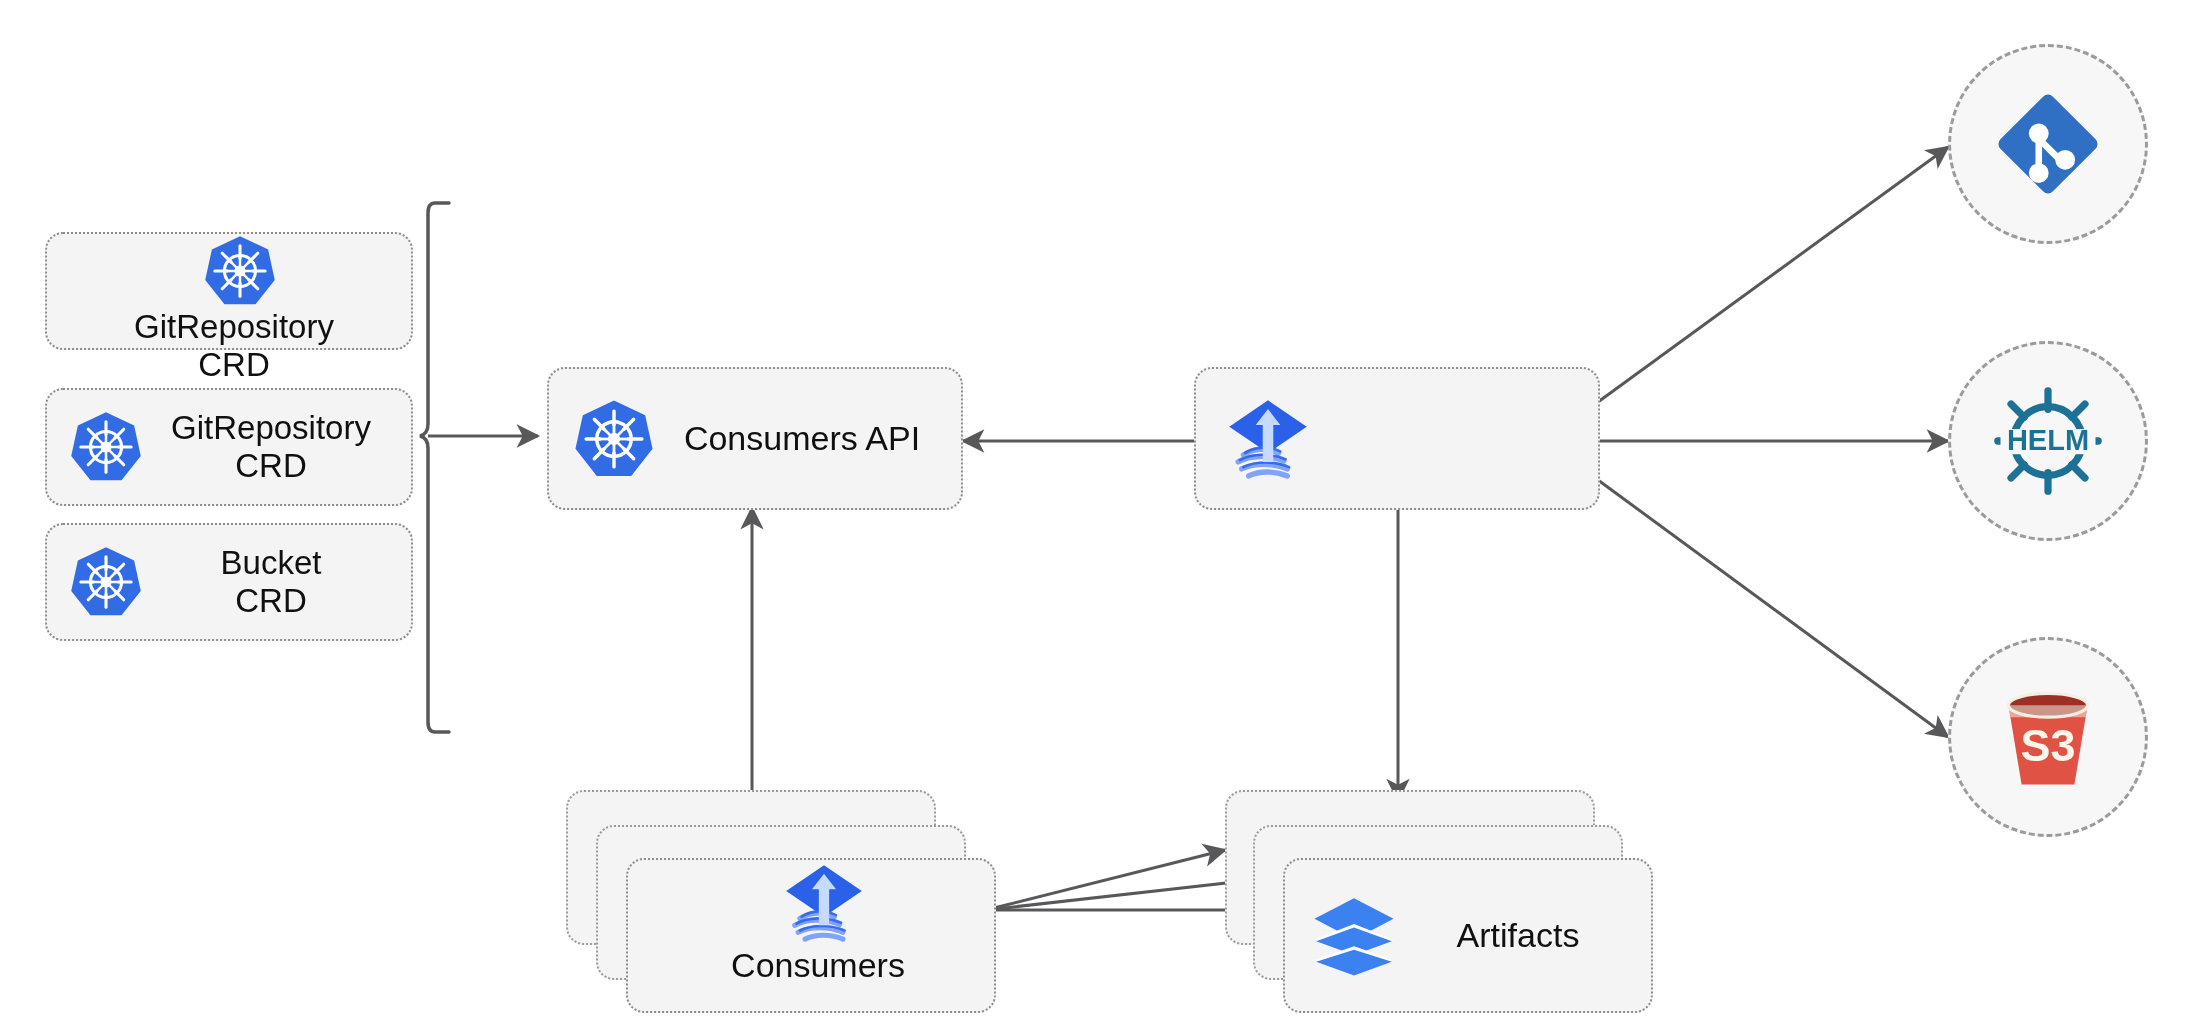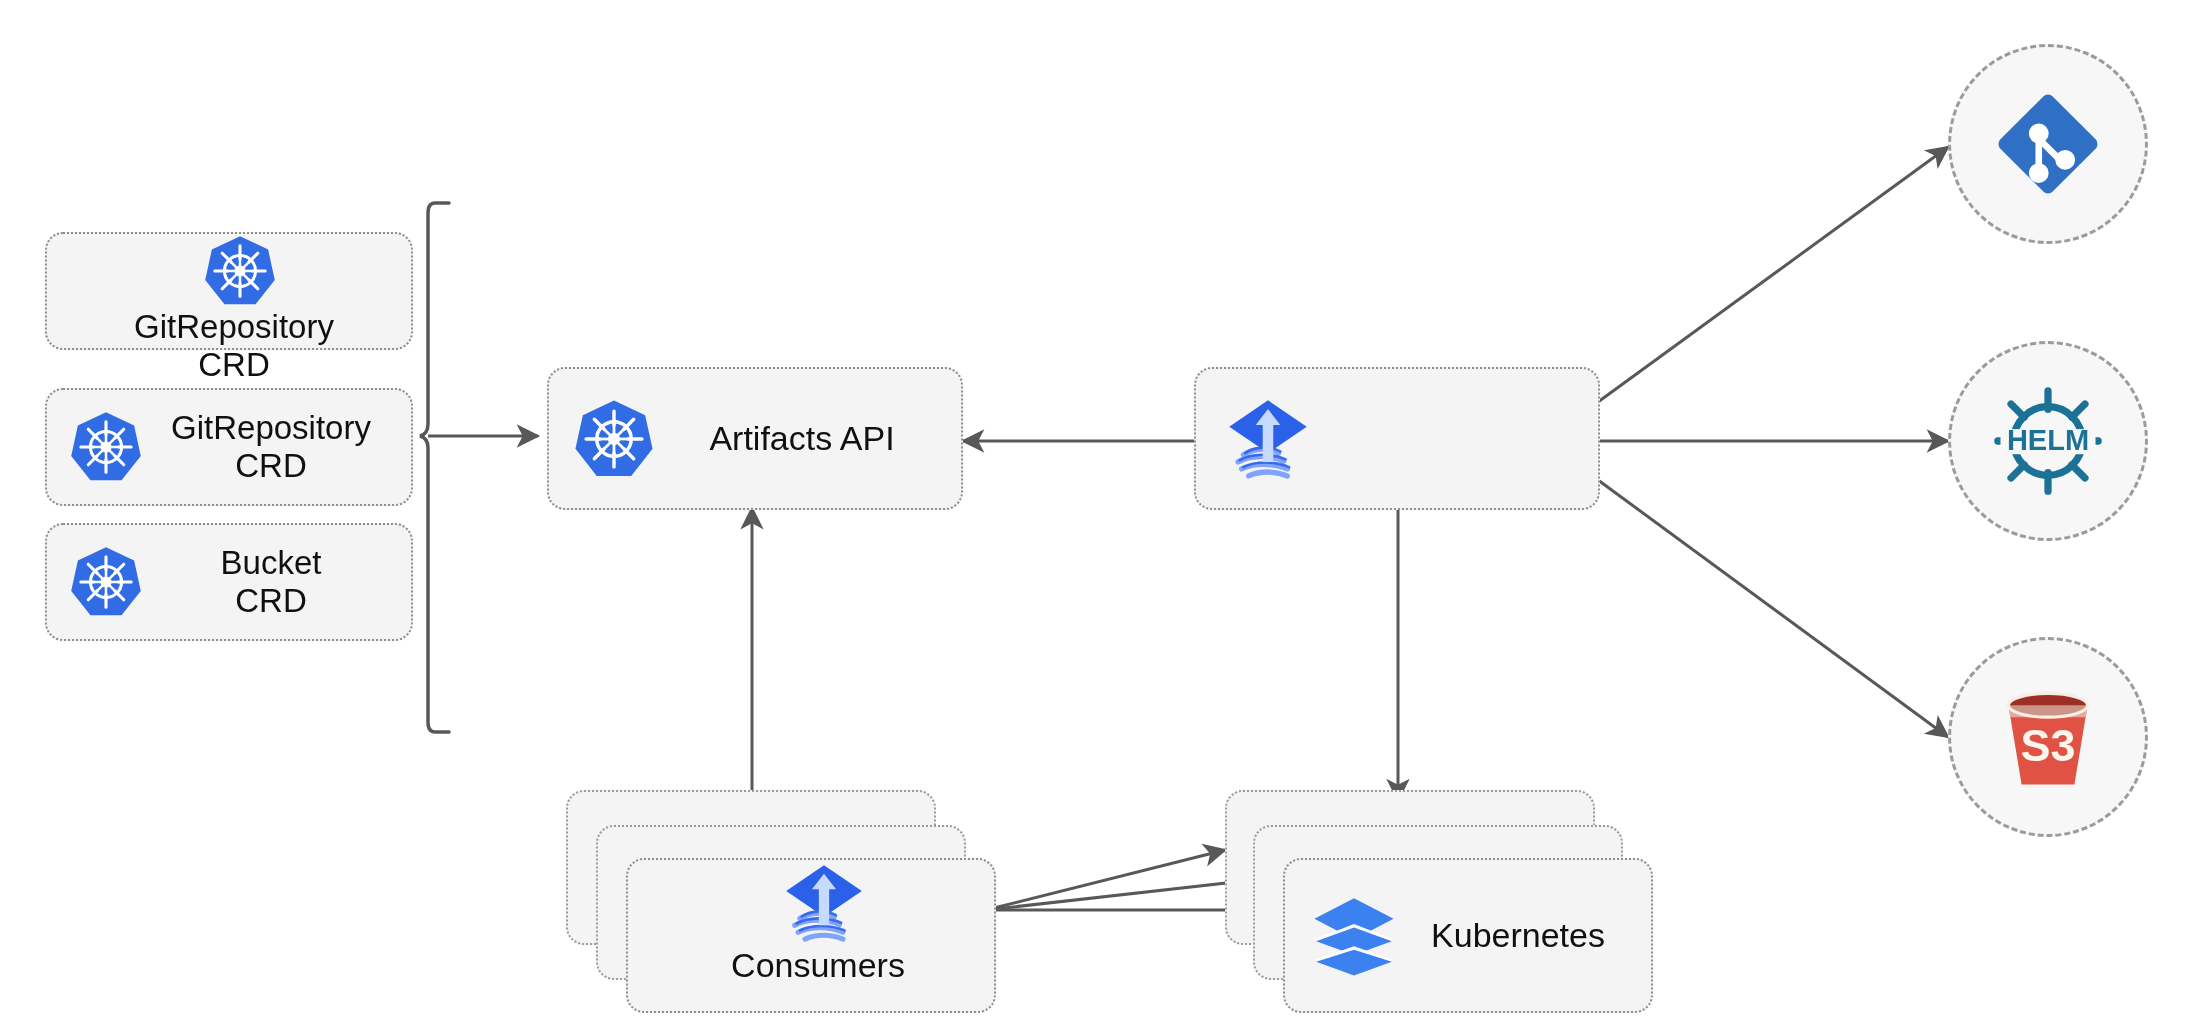--- a/index.html
+++ b/index.html
@@ -235,21 +235,21 @@
         <use href="#sym-kubernetes"></use>
       </svg>
     <div class="node-label">Bucket
 CRD</div>
   </div>
 
   <div class="node" style="left:547px; top:367px; width:416px; height:143px; padding-left:24px;">
     <svg class="node-icon" width="82" height="82">
         <use href="#sym-kubernetes"></use>
       </svg>
-    <div class="node-label">Artifacts API</div>
+    <div class="node-label">Consumers API</div>
   </div>
 
   <div class="node" style="left:1194px; top:367px; width:406px; height:143px; padding-left:28px;">
     <svg class="node-icon" width="88" height="88">
         <use href="#sym-flux"></use>
       </svg>
   </div>
 
   <div class="node ghost" style="left:566px; top:790px; width:370px; height:155px;"></div>
   <div class="node ghost" style="left:596px; top:825px; width:370px; height:155px;"></div>
@@ -259,21 +259,21 @@
       </svg>
     <div class="node-label">Consumers</div>
   </div>
 
   <div class="node ghost" style="left:1225px; top:790px; width:370px; height:155px;"></div>
   <div class="node ghost" style="left:1253px; top:825px; width:370px; height:155px;"></div>
   <div class="node" style="left:1283px; top:858px; width:370px; height:155px; padding-left:26px;">
     <svg class="node-icon" width="86" height="86">
         <use href="#sym-layers"></use>
       </svg>
-    <div class="node-label">Kubernetes</div>
+    <div class="node-label">Artifacts</div>
   </div>
 
   <div class="endpoint" style="left:1948px; top:44px;">
     <svg width="132" height="132">
         <use href="#sym-git"></use>
       </svg>
   </div>
 
   <div class="endpoint" style="left:1948px; top:341px;">
     <svg width="132" height="132">

